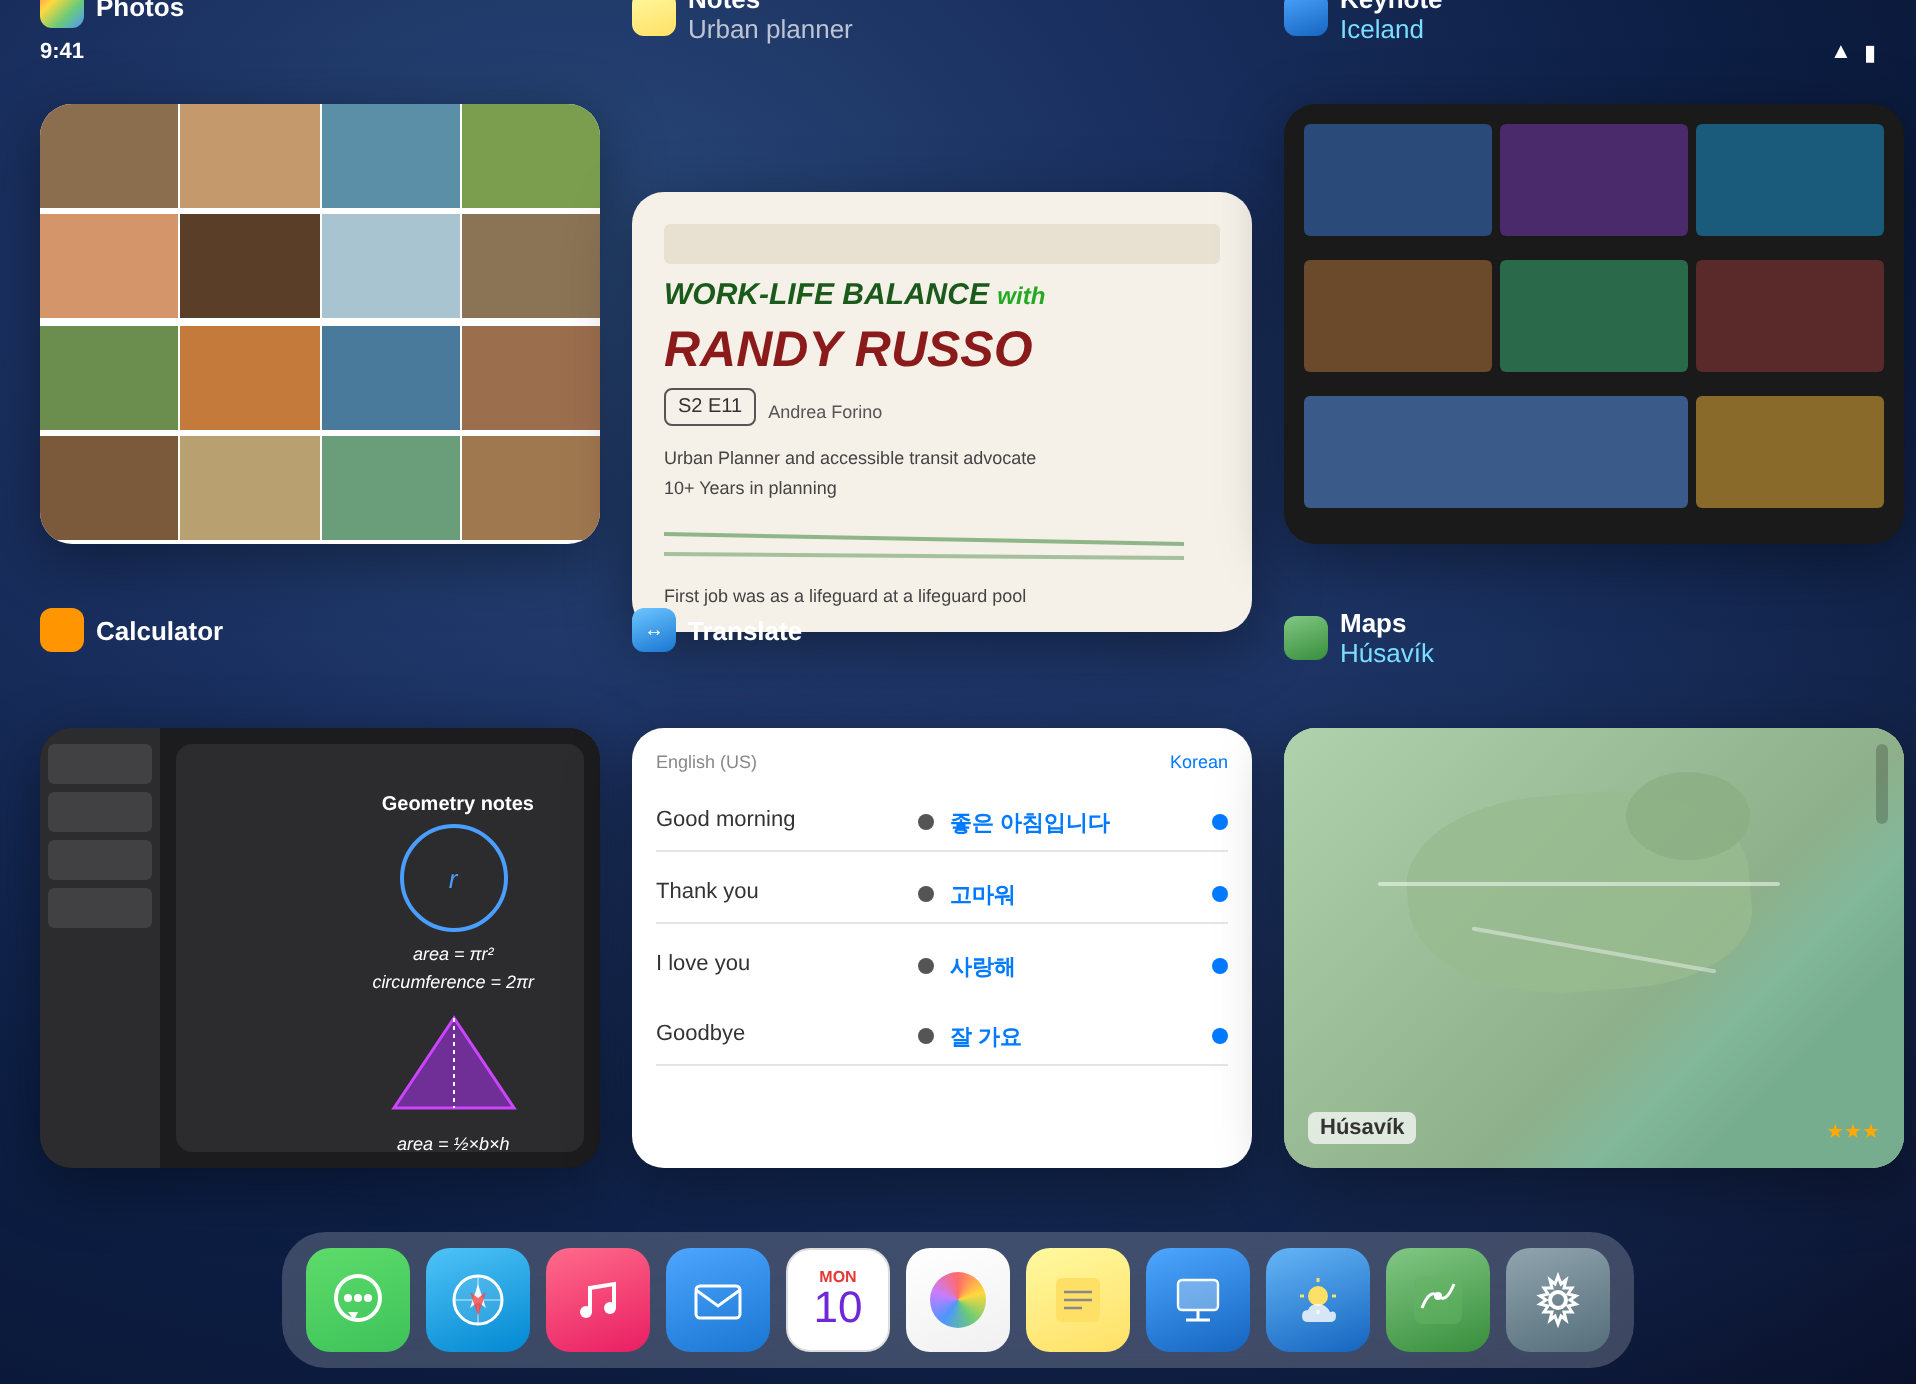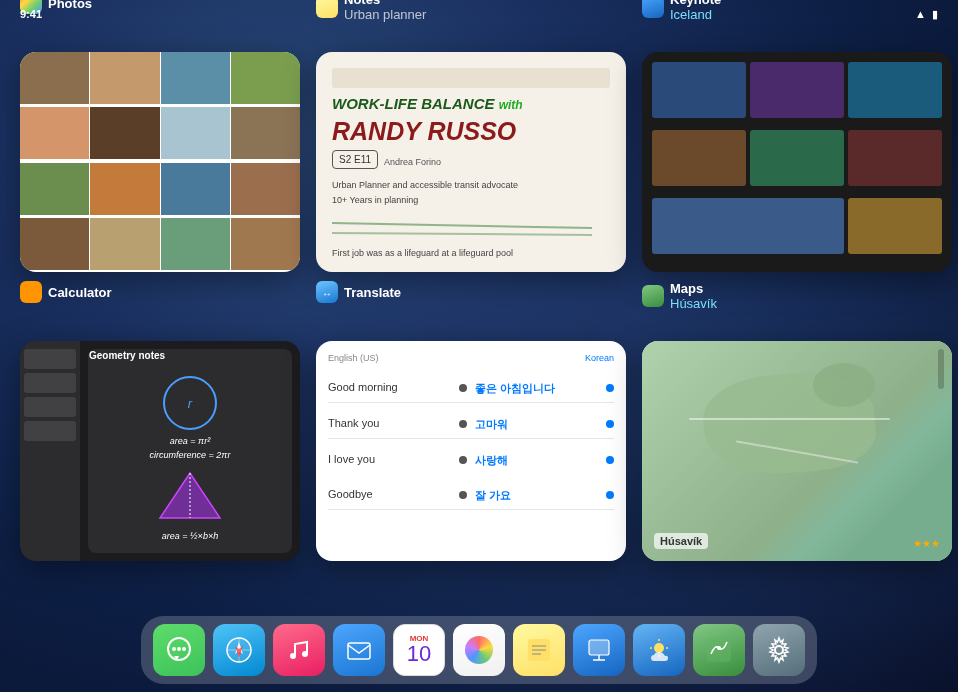--- a/index.html
+++ b/index.html
@@ -95,20 +95,21 @@
     .photo-thumb div {
       width: 100%;
       height: 100%;
     }
 
     
     .notes-card {
       grid-column: 2;
       grid-row: 1;
       background: #f5f0e8;
+      margin-top: 44px;
     }
 
     .notes-content {
       padding: 16px;
       height: 100%;
     }
 
     .notes-box {
       border: 1.5px solid #555;
       border-radius: 4px;
@@ -171,24 +172,25 @@
     }
 
     .calc-notebook {
       position: absolute;
       top: 8px;
       left: 8px;
       right: 8px;
       bottom: 8px;
       background: #2c2c2e;
       border-radius: 8px;
-      padding: 1px;
+      padding: 25px;
       display: flex;
       flex-direction: column;
       gap: 4px;
+      align-items: flex-end;
     }
 
     .calc-notebook-title {
       color: #fff;
       font-size: 10px;
       font-weight: 600;
     }
 
     .calc-formula {
       flex: 1;
@@ -370,21 +372,21 @@
 
     .photo-colors {
       background: conic-gradient(#ff6b6b, #ffd93d, #6bcb77, #4d96ff, #c77dff, #ff6b6b);
       border-radius: 50%;
       width: 28px;
       height: 28px;
     }
 
     .top-bar {
       position: absolute;
-      top: 4px;
+      top: 16px;
       left: 0;
       right: 0;
       height: 20px;
       z-index: 5;
       display: flex;
       justify-content: space-between;
       align-items: center;
       padding: 4px 20px;
     }
 

